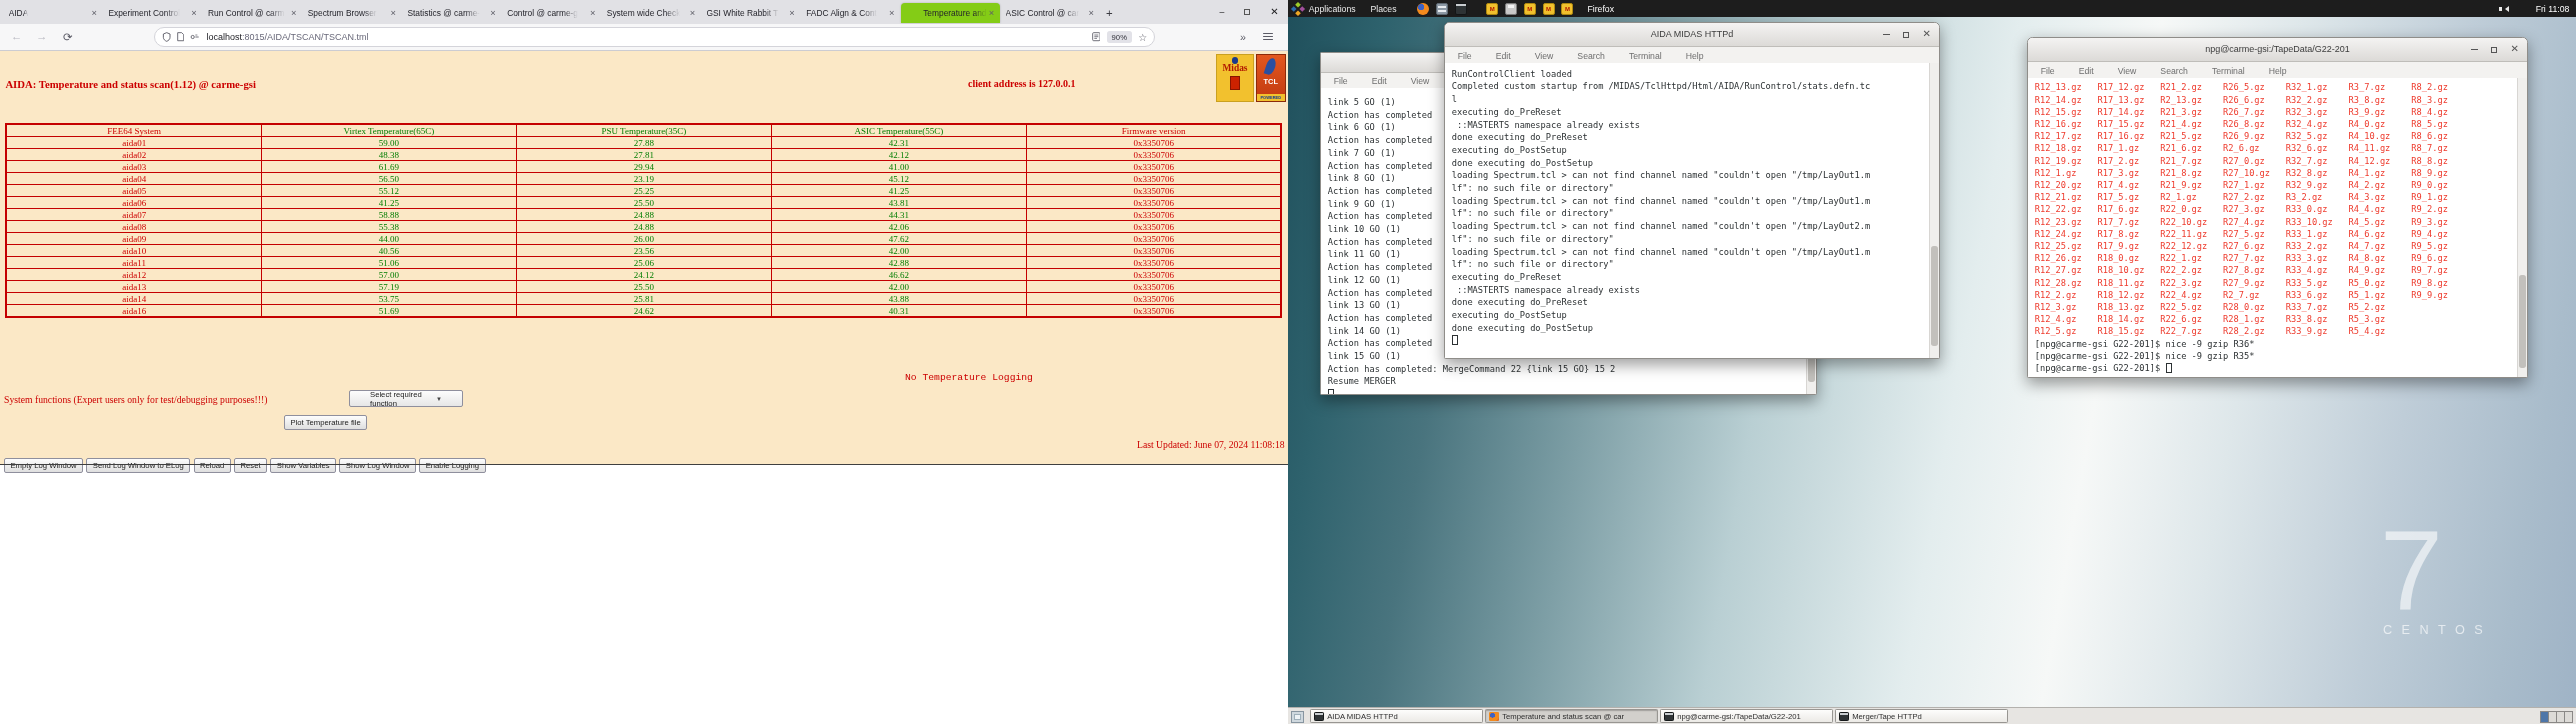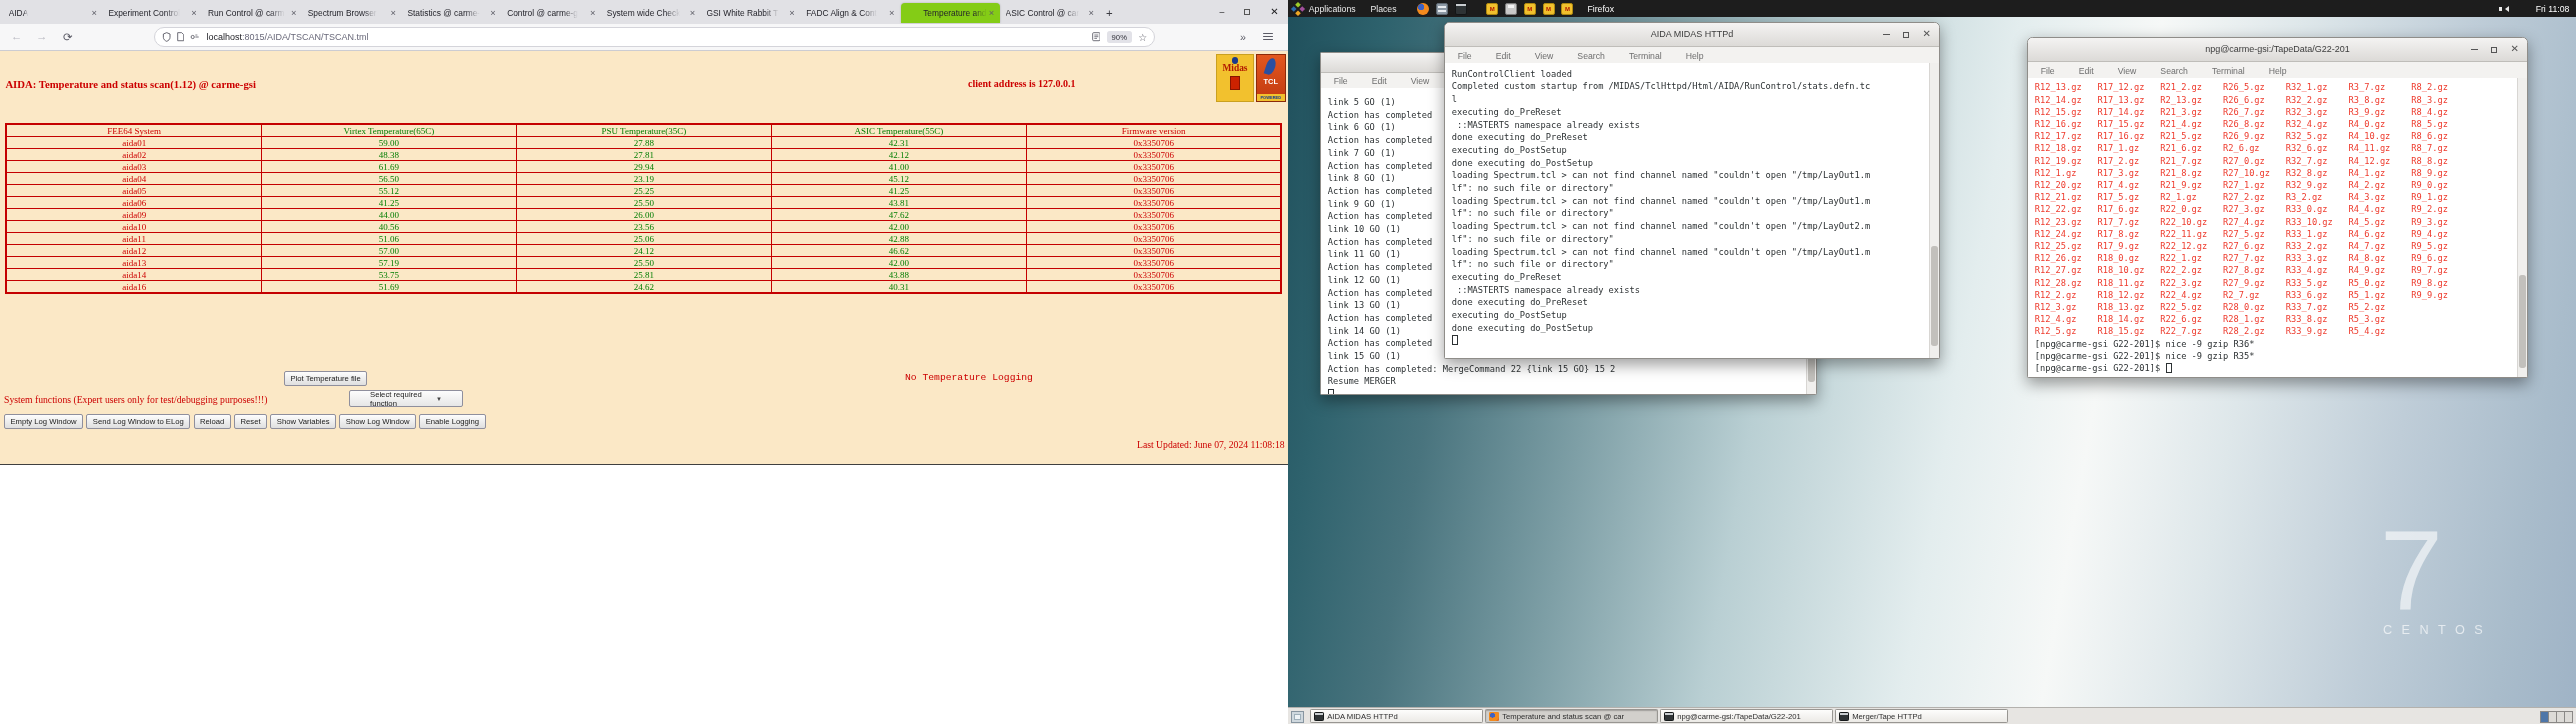--- a/index.html
+++ b/index.html
@@ -54,21 +54,21 @@
   .logo-tcl .feather{width:9.4px;height:17.4px;background:#2a4fa0;border-radius:50% 50% 50% 0;margin:2.7px auto 0;transform:rotate(18deg);}
   .logo-tcl .ttxt{color:#fff;font-weight:bold;font-size:7.4px;margin-top:1.3px;}
   .logo-tcl .tband{position:absolute;bottom:0;left:0;right:0;height:7.4px;background:#f2c12e;
     color:#103a8c;font-size:4px;font-weight:bold;line-height:7.4px;}
   table.ttable{position:absolute;left:5.4px;top:72px;width:1277px;border-collapse:collapse;
     table-layout:fixed;font-family:"Liberation Serif",serif;font-size:9px;}
   table.ttable td{border:1.3px solid #c40000;text-align:center;height:11px;padding:0;line-height:10px;}
   table.ttable{border:2px solid #c40000;}
   .c-red{color:#cc0000;} .c-green{color:#007d00;}
   .formbtn{display:inline-block;background:linear-gradient(#fdfdfd,#dfdfdf);border:0.7px solid #8f8f9d;
-    border-radius:2px;font-size:7.7px;color:#1a1a1a;padding:2px 5.4px;white-space:nowrap;}
+    border-radius:2px;font-size:7.7px;color:#1a1a1a;padding:2px 5.4px;white-space:nowrap;margin-top:44px;}
   .plotbtn{position:absolute;left:284px;top:320px;}
   .nolog{position:absolute;left:905px;top:321px;font-family:Liberation Mono, monospace;font-size:9.7px;color:#cc0000;}
   .sysfn{position:absolute;left:4px;top:343px;font-family:"Liberation Serif",serif;font-size:9.7px;color:#cc0000;}
   .selectbox{position:absolute;left:349px;top:339px;width:114px;height:17px;background:linear-gradient(#fdfdfd,#e6e6e6);
     border:0.7px solid #8f8f9d;border-radius:2px;box-sizing:border-box;display:flex;align-items:center;
     justify-content:space-between;padding:0 20px;font-size:7.7px;color:#1a1a1a;}
   .selectbox .arrow{font-size:6px;color:#444;}
   .btnrow{position:absolute;left:4px;top:363px;display:flex;gap:3.4px;}
   .lastupd{position:absolute;right:3.4px;top:388px;font-family:"Liberation Serif",serif;font-size:9.7px;color:#cc0000;}
   
@@ -316,20 +316,34 @@
                 <td class="c-red">0x3350706</td>
               </tr>
               <tr>
                 <td class="c-red">aida06</td>
                 <td class="c-green">41.25</td>
                 <td class="c-green">25.50</td>
                 <td class="c-green">43.81</td>
                 <td class="c-red">0x3350706</td>
               </tr>
               <tr>
+                <td class="c-red">aida07</td>
+                <td class="c-green">58.88</td>
+                <td class="c-green">24.88</td>
+                <td class="c-green">44.31</td>
+                <td class="c-red">0x3350706</td>
+              </tr>
+              <tr>
+                <td class="c-red">aida08</td>
+                <td class="c-green">55.38</td>
+                <td class="c-green">24.88</td>
+                <td class="c-green">42.06</td>
+                <td class="c-red">0x3350706</td>
+              </tr>
+              <tr>
                 <td class="c-red">aida09</td>
                 <td class="c-green">44.00</td>
                 <td class="c-green">26.00</td>
                 <td class="c-green">47.62</td>
                 <td class="c-red">0x3350706</td>
               </tr>
               <tr>
                 <td class="c-red">aida10</td>
                 <td class="c-green">40.56</td>
                 <td class="c-green">23.56</td>

